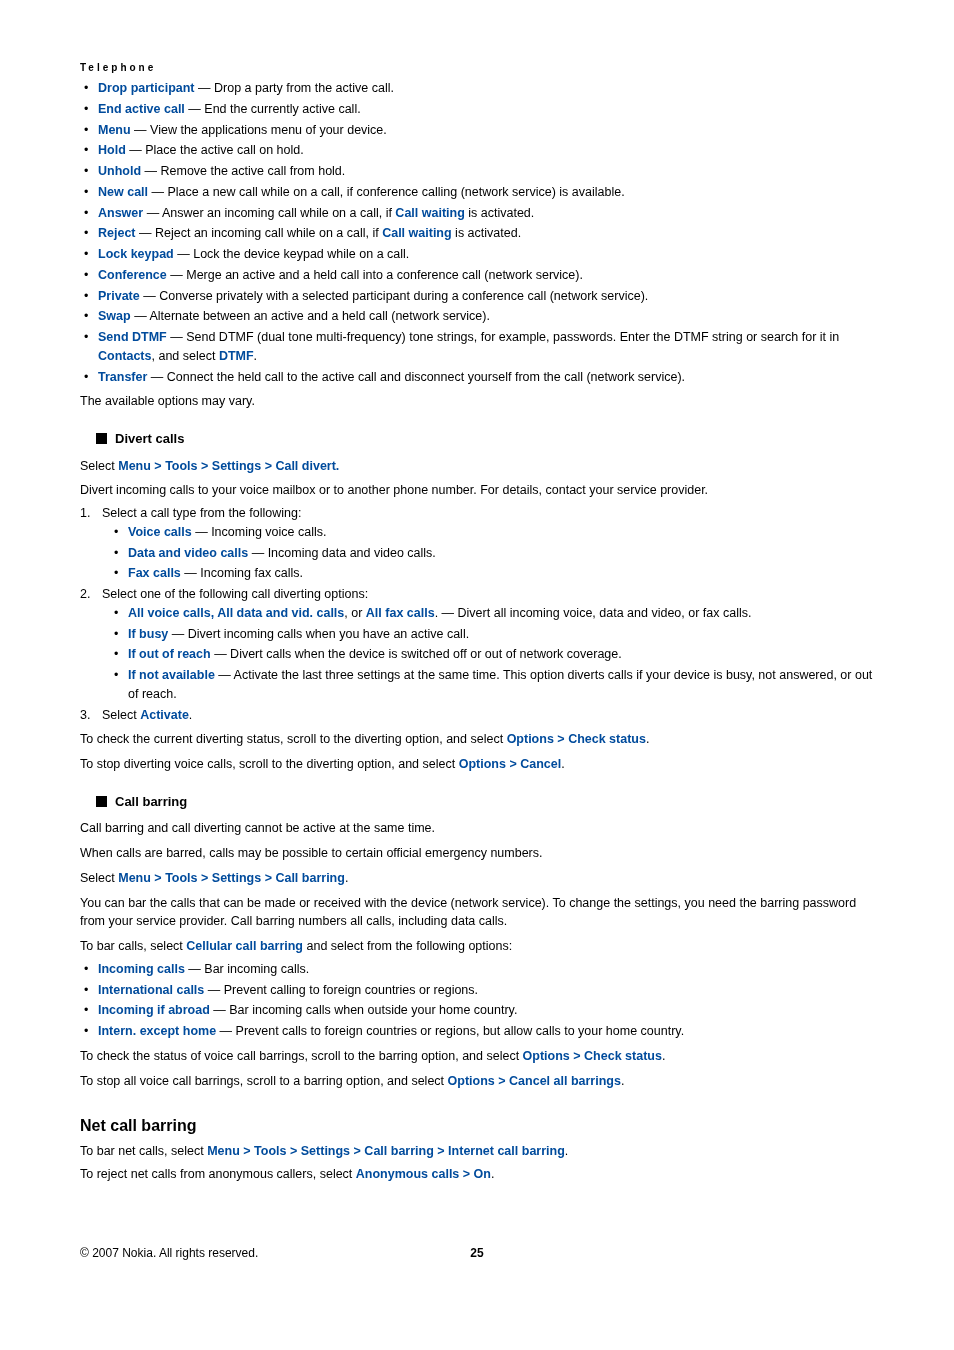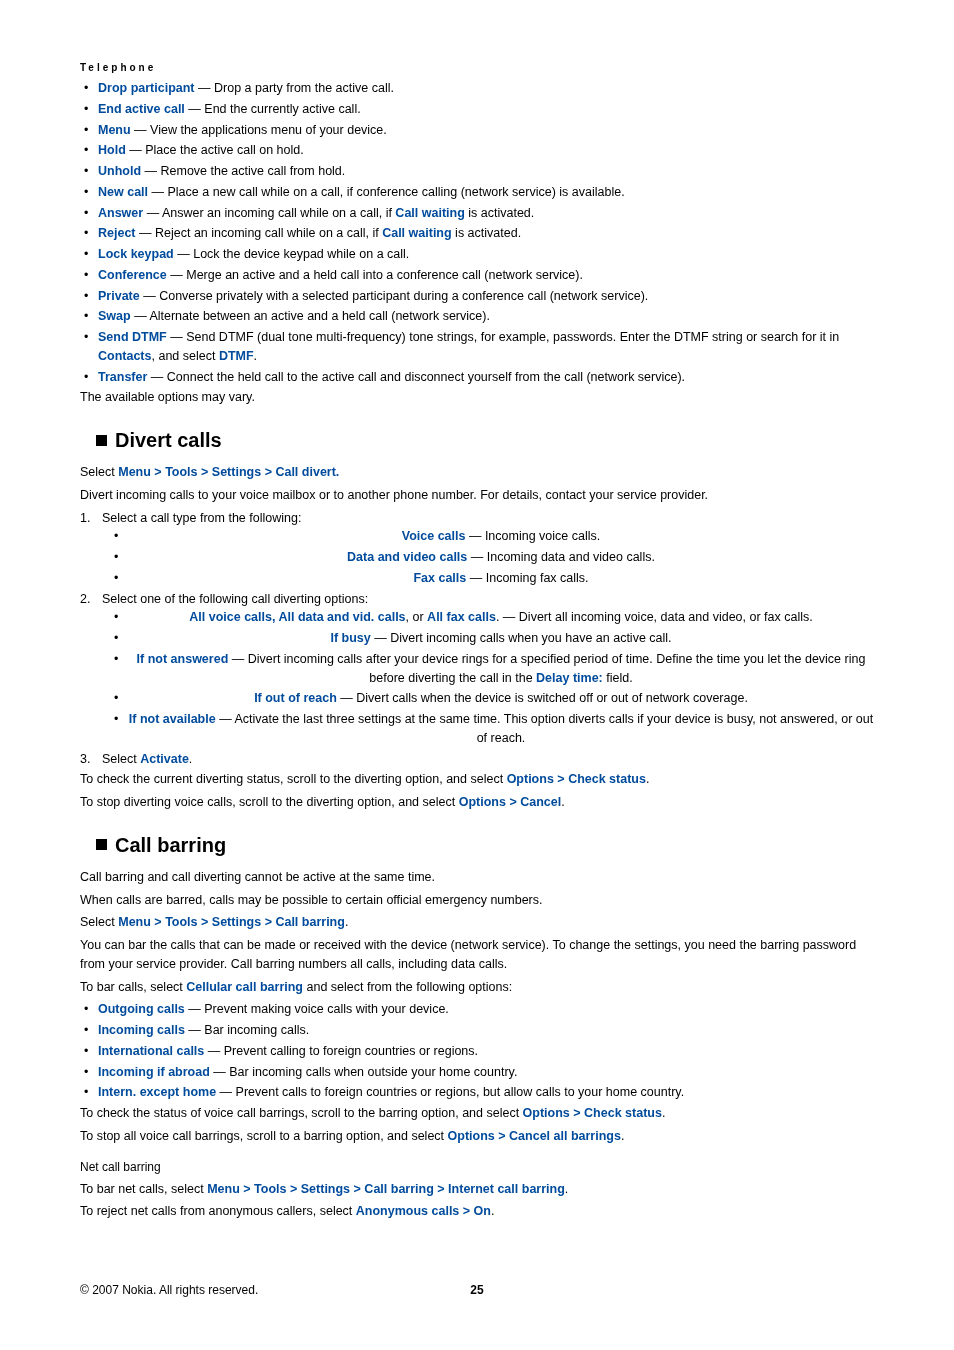--- a/index.html
+++ b/index.html
@@ -27,50 +27,50 @@
     position: relative;
     padding-left: 18px;
     margin-bottom: 2px;
   }
   .bullet-list > li::before {
     content: "•";
     position: absolute;
     left: 4px;
     top: 0;
   }
-  .sub-list { margin-left: 28px; text-align: center; }
+  .sub-list { margin-left: 28px; }
   .ordered { list-style: none; padding: 0; }
   .ordered > li { position: relative; padding-left: 22px; margin-bottom: 2px; }
   .ordered > li .num { position: absolute; left: 0; top: 0; }
   .ui-term { color: #004b9c; }
   strong.ui-term, .ui-term.bold { font-weight: bold; }
   .section-heading {
     display: flex;
     align-items: center;
-    font-size: 20px;
+    font-size: 13px;
     font-weight: bold;
     margin-top: 18px;
     margin-bottom: 8px;
     padding-left: 16px;
   }
   .section-heading .sq {
     display: inline-block;
     width: 11px;
     height: 11px;
     background: #000;
     margin-right: 8px;
   }
   .sub-heading {
-    font-size: 12px;
-    font-weight: normal;
-    margin-top: 12px;
+    font-size: 16px;
+    font-weight: bold;
+    margin-top: 24px;
     margin-bottom: 4px;
   }
   p { margin-bottom: 4px; }
-  .para-sp { margin-top: 0; }
+  .para-sp { margin-top: 6px; }
   .chev { color: #004b9c; font-weight: bold; }
   .footer {
     display: flex;
     justify-content: space-between;
     font-size: 12px;
     margin-top: 60px;
   }
   .footer .pn { position: absolute; left: 50%; transform: translateX(-50%); font-weight: bold; }
 </style>
 </head>
@@ -116,21 +116,20 @@
     <ul class="bullet-list sub-list" style="margin-left:8px;">
       <li><span class="ui-term bold">Voice calls</span><span> — Incoming voice calls.</span></li>
       <li><span class="ui-term bold">Data and video calls</span><span> — Incoming data and video calls.</span></li>
       <li><span class="ui-term bold">Fax calls</span><span> — Incoming fax calls.</span></li>
     </ul>
   </li>
   <li><span class="num">2.</span><span>Select one of the following call diverting options:</span>
     <ul class="bullet-list sub-list" style="margin-left:8px;">
       <li><span class="ui-term bold">All voice calls</span><span class="ui-term bold">, </span><span class="ui-term bold">All data and vid. calls</span><span>, or </span><span class="ui-term bold">All fax calls</span><span>. — Divert all incoming voice, data and video, or fax calls.</span></li>
       <li><span class="ui-term bold">If busy</span><span> — Divert incoming calls when you have an active call.</span></li>
-      <li><span class="ui-term bold">If not answered</span><span> — Divert incoming calls after your device rings for a specified period of time. Define the time you let the device ring before diverting the call in the </span><span class="ui-term bold">Delay time:</span><span> field.</span></li>
       <li><span class="ui-term bold">If out of reach</span><span> — Divert calls when the device is switched off or out of network coverage.</span></li>
       <li><span class="ui-term bold">If not available</span><span> — Activate the last three settings at the same time. This option diverts calls if your device is busy, not answered, or out of reach.</span></li>
     </ul>
   </li>
   <li><span class="num">3.</span><span>Select </span><span class="ui-term bold">Activate</span><span>.</span></li>
 </ol>
 
 <p class="para-sp">
   <span>To check the current diverting status, scroll to the diverting option, and select </span><span class="ui-term bold">Options</span> <span class="chev">&gt;</span> <span class="ui-term bold">Check status</span><span>.</span>
 </p>
@@ -151,21 +150,20 @@
   <span class="ui-term bold">Tools</span> <span class="chev">&gt;</span>
   <span class="ui-term bold">Settings</span> <span class="chev">&gt;</span>
   <span class="ui-term bold">Call barring</span><span>.</span>
 </p>
 <p class="para-sp">You can bar the calls that can be made or received with the device (network service). To change the settings, you need the barring password from your service provider. Call barring numbers all calls, including data calls.</p>
 <p class="para-sp">
   <span>To bar calls, select </span><span class="ui-term bold">Cellular call barring</span><span> and select from the following options:</span>
 </p>
 
 <ul class="bullet-list">
-  <li><span class="ui-term bold">Outgoing calls</span><span> — Prevent making voice calls with your device.</span></li>
   <li><span class="ui-term bold">Incoming calls</span><span> — Bar incoming calls.</span></li>
   <li><span class="ui-term bold">International calls</span><span> — Prevent calling to foreign countries or regions.</span></li>
   <li><span class="ui-term bold">Incoming if abroad</span><span> — Bar incoming calls when outside your home country.</span></li>
   <li><span class="ui-term bold">Intern. except home</span><span> — Prevent calls to foreign countries or regions, but allow calls to your home country.</span></li>
 </ul>
 
 <p class="para-sp">
   <span>To check the status of voice call barrings, scroll to the barring option, and select </span><span class="ui-term bold">Options</span> <span class="chev">&gt;</span> <span class="ui-term bold">Check status</span><span>.</span>
 </p>
 <p class="para-sp">

